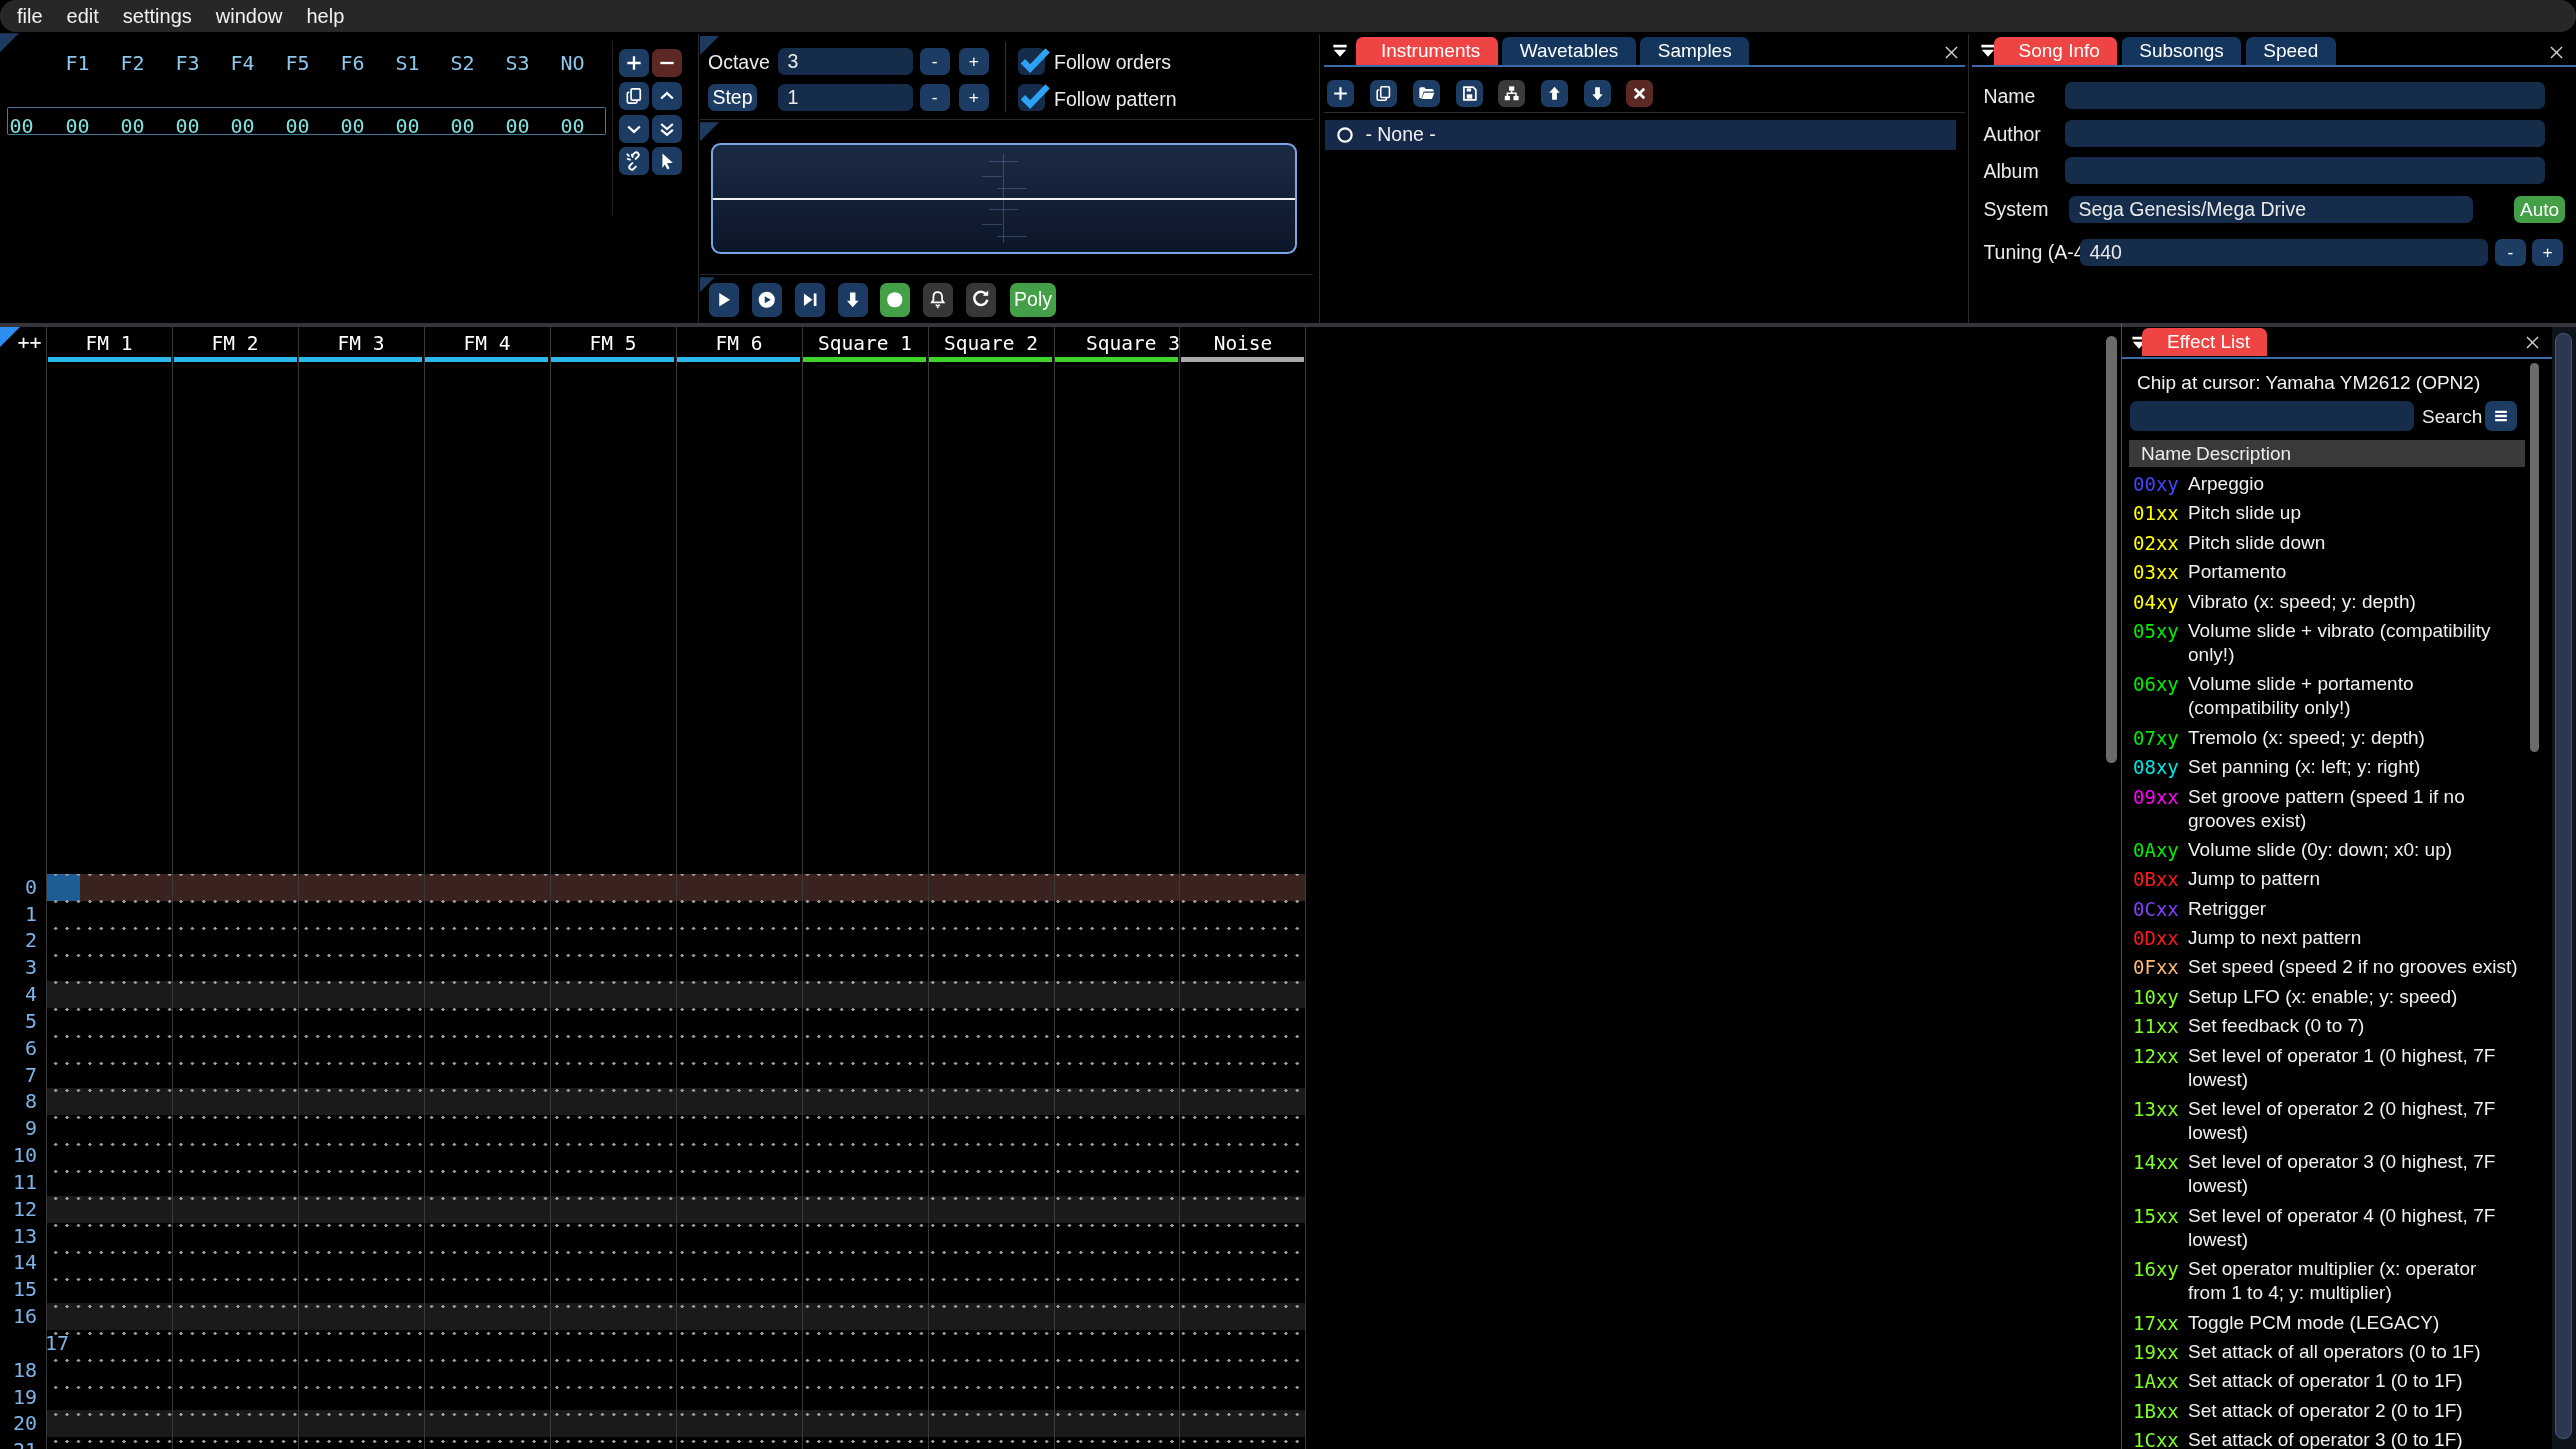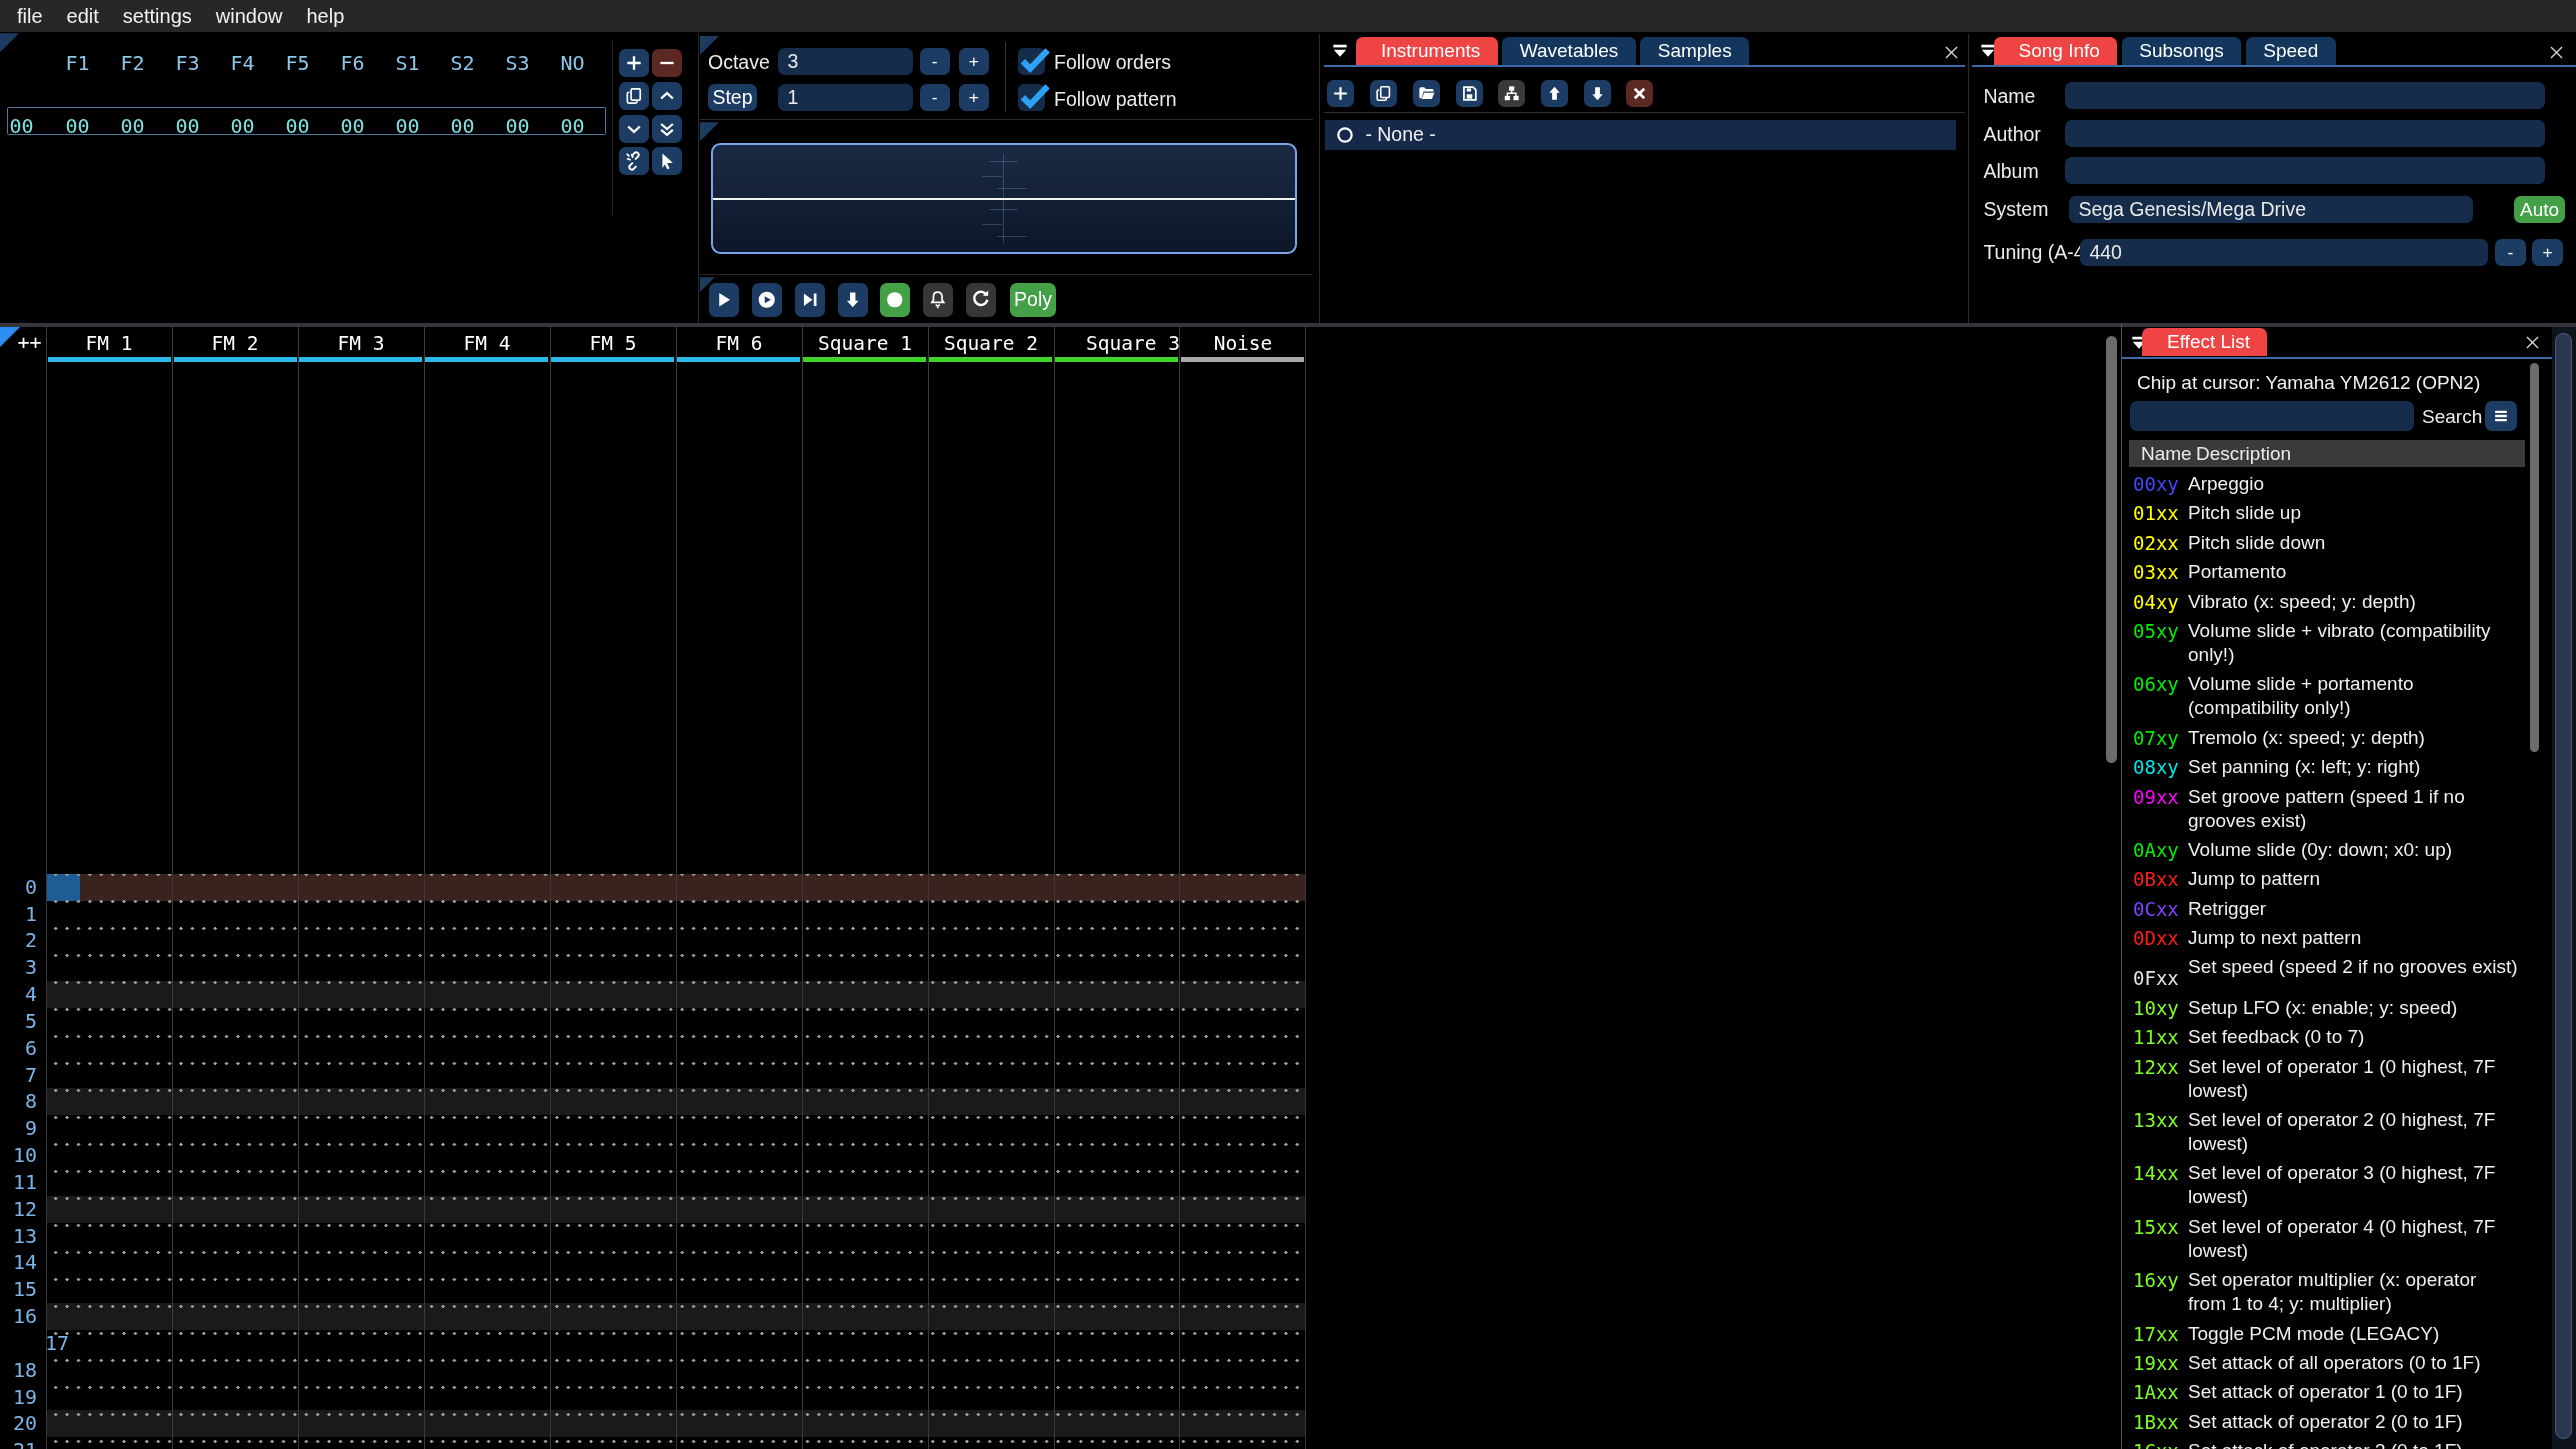--- a/index.html
+++ b/index.html
@@ -2,21 +2,21 @@
 <html style="font-size:10.7px"><head>
 <meta charset="utf-8">
 <style>
   html,body{margin:0;padding:0;background:#000;}
   #app{position:relative;width:2576px;height:1449px;overflow:hidden;background:#000;
        font-family:"Liberation Sans",sans-serif;color:#ececec;}
   .abs{position:absolute;}
   .mono{font-family:"DejaVu Sans Mono",monospace;}
   
   #menubar{left:0;top:0;width:2576px;height:32px;background:#272727;display:flex;align-items:center;
-           padding-left:17px;gap:24px;font-size:20px;color:#f2f2f2;box-sizing:border-box;}
+           padding-left:17px;gap:24px;font-size:20px;color:#f2f2f2;box-sizing:border-box;border-radius:16px;}
   .menu-item{cursor:default;}
   
   .btn{position:absolute;border-radius:6.7px;display:flex;align-items:center;justify-content:center;}
   .input{position:absolute;background:#152c4a;border-radius:6.7px;display:flex;align-items:center;
          padding-left:9.4px;font-size:19.5px;color:#eaeaea;box-sizing:border-box;}
   .smallbtn{background:#1d3c63;border-radius:6.7px;position:absolute;display:flex;align-items:center;
             justify-content:center;color:#fff;font-size:17.4px;}
   .label{position:absolute;font-size:19.5px;color:#ececec;white-space:nowrap;}
   .tri{position:absolute;width:19px;height:19px;clip-path:polygon(0 0,100% 0,0 100%);background:#1d3a5f;}
   .vline{position:absolute;width:1.3px;background:#2a2a2e;}
@@ -523,21 +523,21 @@
         </div>
         <div class="fx-row">
           <span class="fx-code" style="color: rgb(128, 64, 255);">0Cxx</span>
           <span class="fx-desc">Retrigger</span>
         </div>
         <div class="fx-row">
           <span class="fx-code" style="color: rgb(255, 26, 26);">0Dxx</span>
           <span class="fx-desc">Jump to next pattern</span>
         </div>
         <div class="fx-row">
-          <span class="fx-code" style="color: #e5e5e5; margin-top: 11px;">0Fxx</span>
+          <span class="fx-code" style="color: #fdba74;">0Fxx</span>
           <span class="fx-desc">Set speed (speed 2 if no grooves exist)</span>
         </div>
         <div class="fx-row">
           <span class="fx-code" style="color: rgb(125, 255, 38);">10xy</span>
           <span class="fx-desc">Setup LFO (x: enable; y: speed)</span>
         </div>
         <div class="fx-row">
           <span class="fx-code" style="color: rgb(125, 255, 38);">11xx</span>
           <span class="fx-desc">Set feedback (0 to 7)</span>
         </div>

